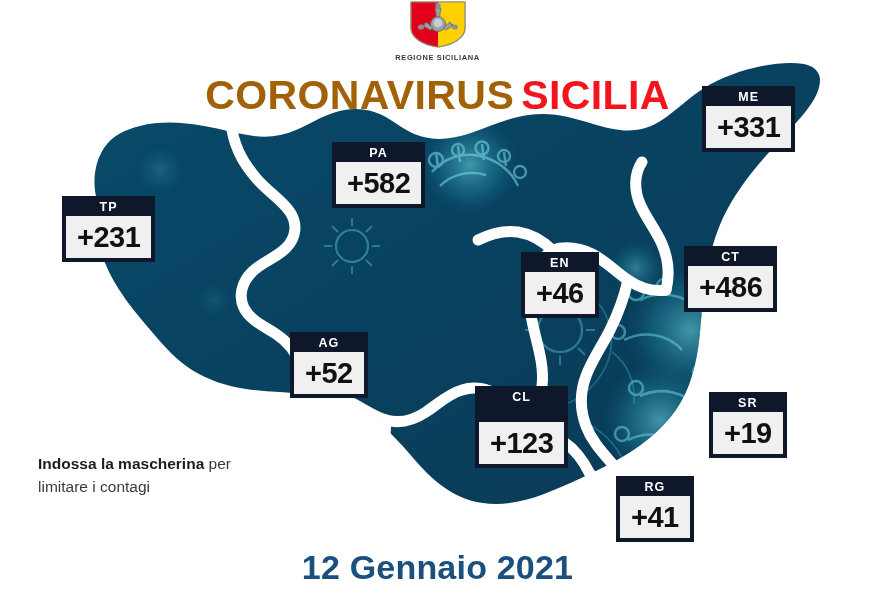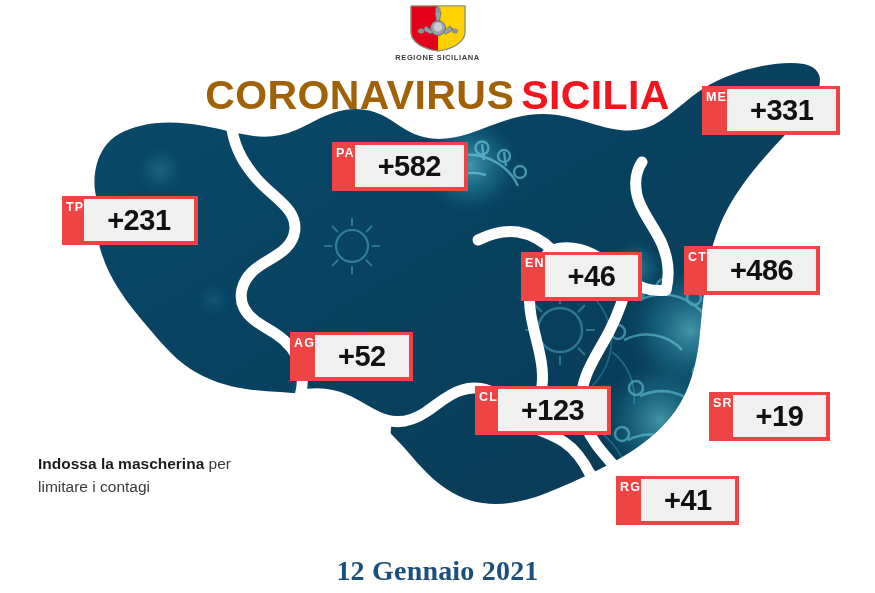--- a/index.html
+++ b/index.html
@@ -22,21 +22,21 @@
 
   
   .emblem-wrap {
     position: absolute;
     left: 0; right: 0;
     top: 0;
     height: 62px;
     display: flex;
     flex-direction: column;
     align-items: center;
-    justify-content: flex-end;
+    justify-content: space-between;
     z-index: 40;
   }
   .emblem-svg { display: block; }
   .emblem-caption {
     margin-top: 1px;
     font-size: 7.5px;
     font-weight: bold;
     letter-spacing: 0.6px;
     color: #3b3b3b;
     font-family: "Liberation Sans", sans-serif;
@@ -64,24 +64,24 @@
     left: 0; top: 0;
     width: 875px; height: 593px;
     z-index: 10;
   }
   .map-layer svg { display: block; width: 875px; height: 593px; }
 
   
   .badge {
     position: absolute;
     z-index: 30;
-    background: #ef4444;
+    background: #0f172a;
     padding: 3px 4px 4px 4px;
     display: flex;
-    flex-direction: row;
+    flex-direction: column;
     align-items: stretch;
     box-shadow: 0 0 0 0 rgba(0,0,0,0);
   }
   .badge .b-code {
     text-align: center;
     color: #ffffff;
     font-size: 12.5px;
     font-weight: bold;
     letter-spacing: 1.1px;
     line-height: 17px;
@@ -89,32 +89,32 @@
   }
   .badge .b-value {
     background: #f0f0f0;
     color: #111111;
     text-align: center;
     font-size: 29px;
     font-weight: bold;
     line-height: 42px;
     letter-spacing: -0.5px;
     font-family: "Liberation Sans", sans-serif;
-    padding: 0 23px;
+    padding: 0 11px;
     white-space: nowrap;
   }
 
   
   .badge-tp { left: 62px;  top: 196px; }
   .badge-pa { left: 332px; top: 142px; }
   .badge-me { left: 702px; top: 86px;  }
   .badge-en { left: 521px; top: 252px; }
   .badge-ct { left: 684px; top: 246px; }
   .badge-ag { left: 290px; top: 332px; }
-  .badge-cl { left: 475px; top: 386px; }
+  .badge-cl { left: 475px; top: 386px; gap: 16px; }
   .badge-sr { left: 709px; top: 392px; }
   .badge-rg { left: 616px; top: 476px; }
 
   
   .mask-note {
     position: absolute;
     left: 6px;
     top: 452px;
     width: 210px;
     z-index: 40;
@@ -126,26 +126,26 @@
   }
   .mask-note .mn-strong { font-weight: bold; }
   .mask-note .mn-light  { font-weight: normal; color: #3a3a3a; }
 
   
   .date {
     position: absolute;
     bottom: 6px;
     left: 0; right: 0;
     text-align: center;
-    font-size: 28px;
+    font-size: 34px;
     font-weight: bold;
     color: #1b4f7e;
     letter-spacing: 0.2px;
     z-index: 40;
-    font-family: Liberation Serif, serif;
+    font-family: Liberation Sans, sans-serif;
   }
 </style>
 </head>
 <body>
 
 <div id="infographic">
 
   <div class="map-layer">
     <svg viewBox="0 0 875 593" xmlns="http://www.w3.org/2000/svg" aria-hidden="true">
       <defs>

